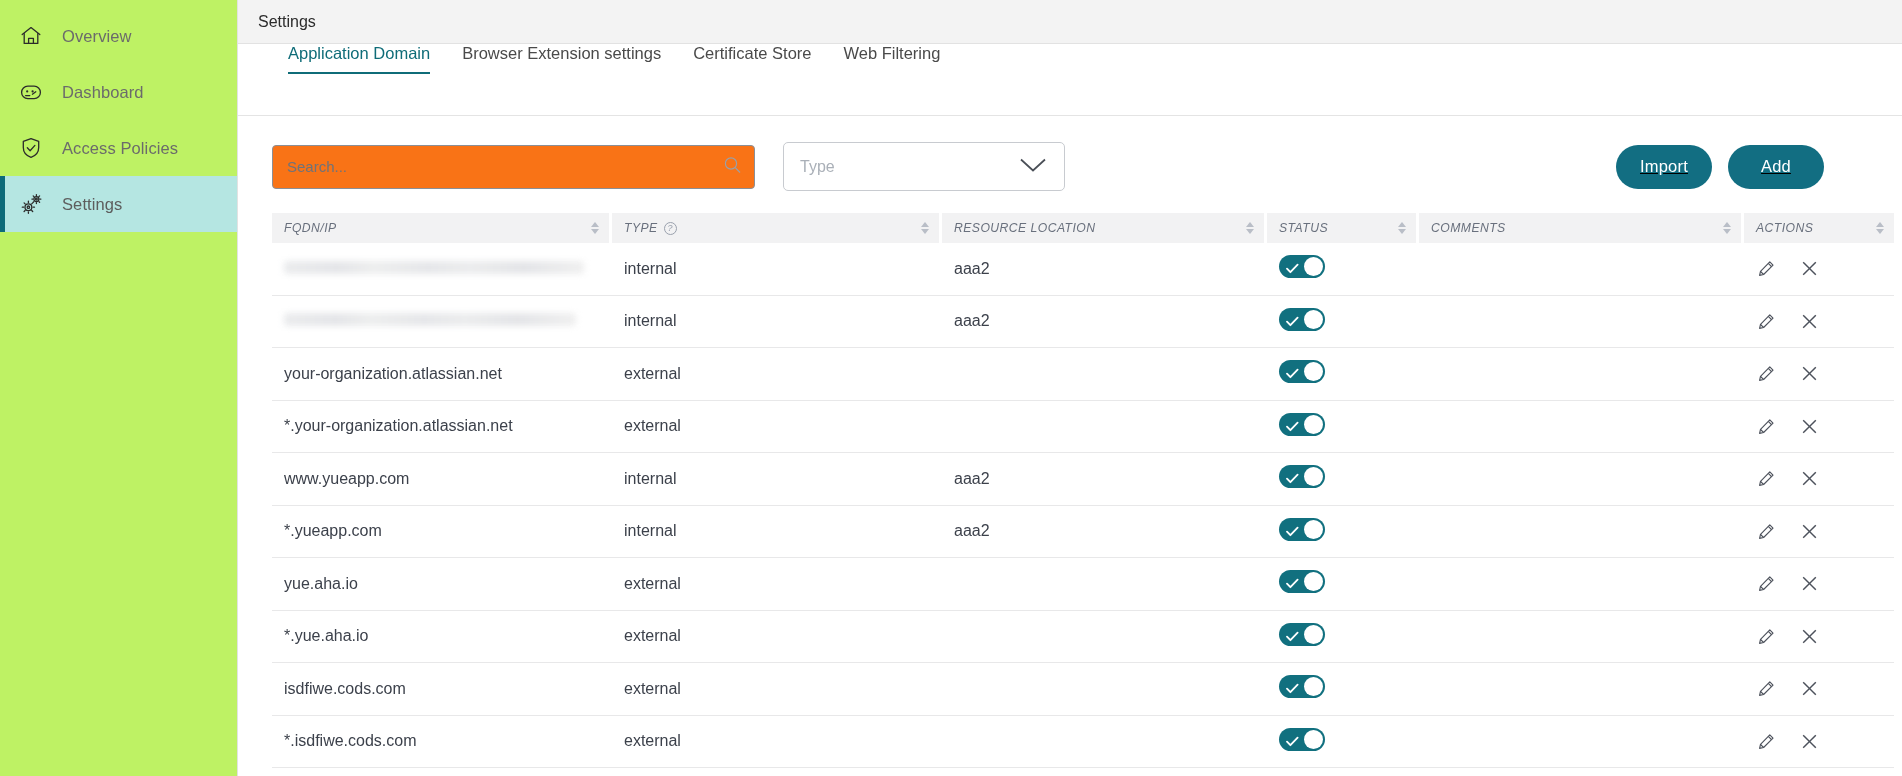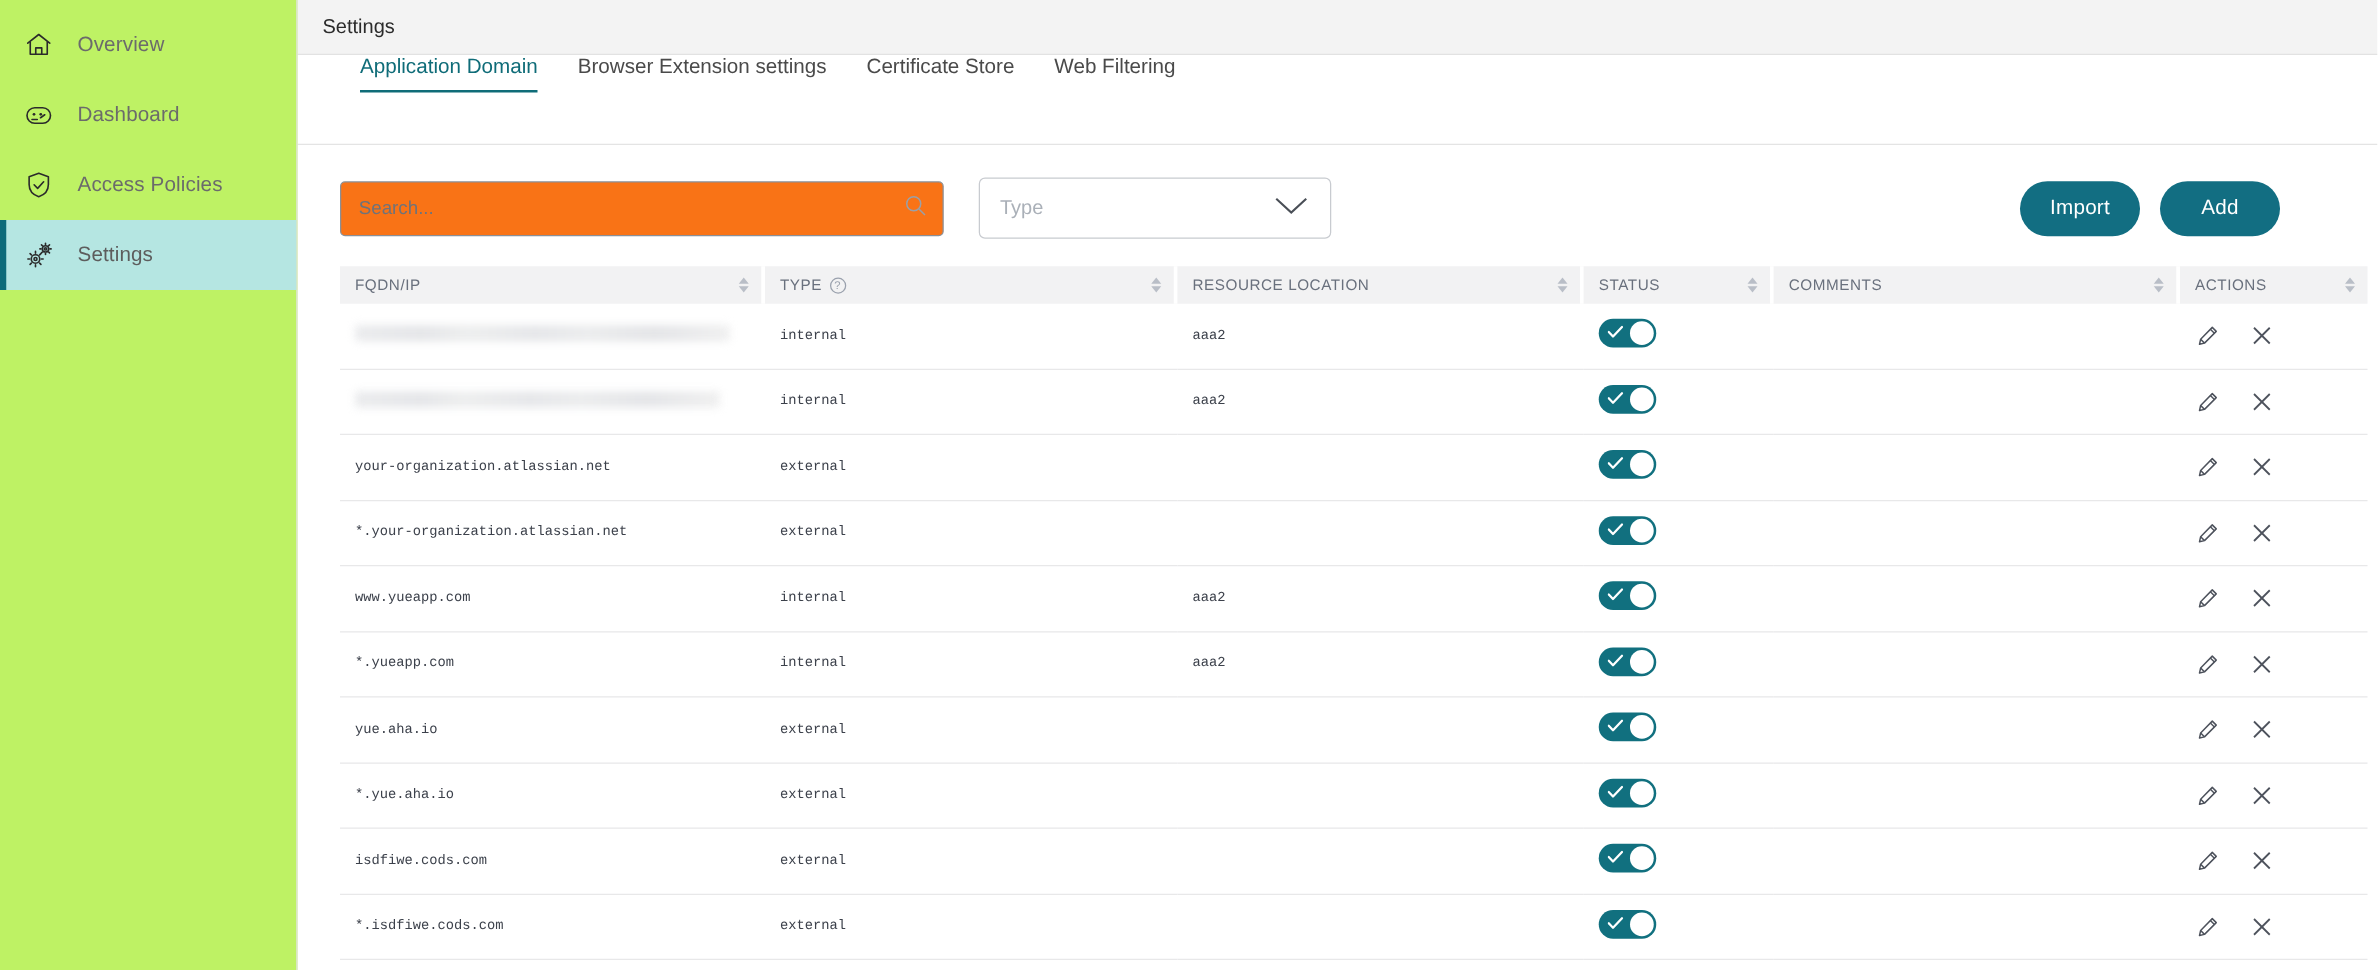--- a/index.html
+++ b/index.html
@@ -135,21 +135,21 @@
     border-radius: 5px;
     display: flex;
     align-items: center;
     padding: 0 16px;
     cursor: pointer;
     background: #fff;
   }
   .type-select .sel-text { font-size: 16px; color: #aab0b8; }
   .chev { position: absolute; right: 16px; top: 50%; transform: translateY(-50%); }
 
-  .btn-group { margin-left: auto; display: flex; gap: 16px; padding-right: 44px; }
+  .btn-group { margin-left: auto; display: flex; gap: 16px; padding-right: 44px; text-decoration: underline; }
   .btn {
     background: #126e82;
     color: #ffffff;
     border: none;
     border-radius: 22px;
     height: 44px;
     font-size: 16.5px;
     font-family: "Liberation Sans", sans-serif;
     cursor: pointer;
     letter-spacing: .2px;
@@ -166,20 +166,21 @@
     font-size: 12.2px;
     font-weight: normal;
     color: #69707d;
     letter-spacing: .45px;
     text-align: left;
     padding: 0 10px 0 12px;
     border-right: 3px solid #ffffff;
     position: relative;
     white-space: nowrap;
     vertical-align: middle;
+    font-style: italic;
   }
   table.grid thead th:last-child { border-right: none; }
   .th-inner { display: flex; align-items: center; gap: 6px; }
   .sortmark {
     position: absolute;
     right: 10px; top: 50%;
     transform: translateY(-50%);
     display: flex; flex-direction: column; gap: 2px;
   }
   .sortmark i {
@@ -197,27 +198,26 @@
     font-size: 9px;
     line-height: 11px;
     text-align: center;
     color: #9aa1ad;
     flex: none;
   }
 
   table.grid tbody td {
     height: 52.5px;
     border-bottom: 1px solid #e8e8e9;
-    font-size: 11px;
+    font-size: 16px;
     color: #3c414b;
     padding: 0 12px;
     vertical-align: middle;
     white-space: nowrap;
     overflow: hidden;
-    font-family: Liberation Mono, monospace;
   }
   .fqdn-redacted {
     display: inline-block;
     height: 13px;
     width: 300px;
     background: linear-gradient(90deg,#e9eaec 0%,#e3e4e7 18%,#eceded 30%,#e4e5e8 48%,#eaebec 62%,#e2e3e6 80%,#efefef 100%);
     border-radius: 2px;
     filter: blur(3.2px);
     opacity: .95;
   }

